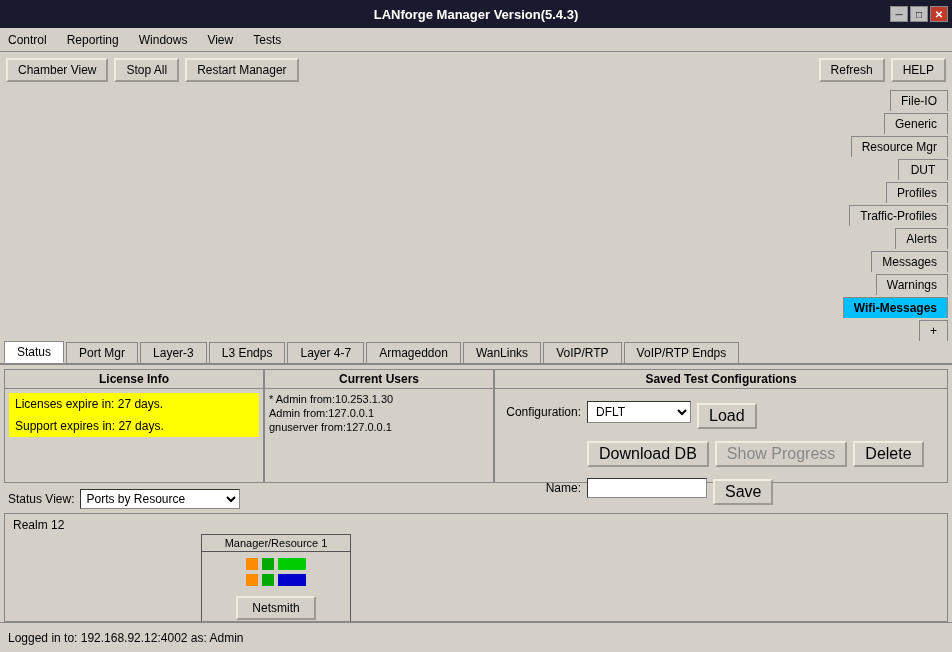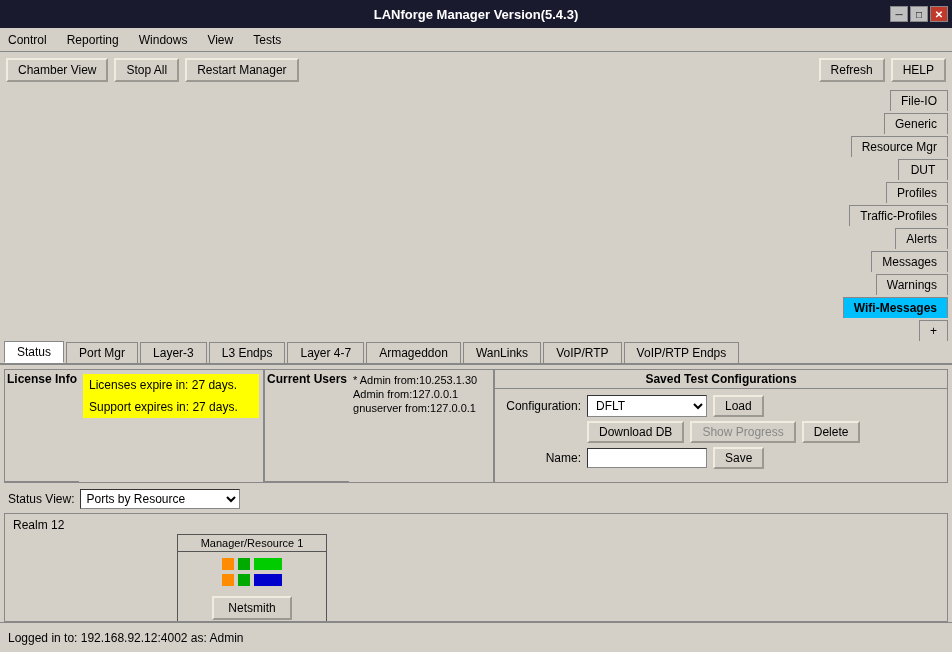--- a/index.html
+++ b/index.html
@@ -141,20 +141,21 @@
       display: flex;
       gap: 0;
       padding: 4px 4px 2px 4px;
       height: 120px;
     }
     .panel {
       border: 1px solid #888;
       background: #d4d0c8;
       flex: 1;
       display: flex;
+      flex-direction: column;
     }
     .panel-title {
       background: #d4d0c8;
       text-align: center;
       font-weight: bold;
       padding: 2px;
       border-bottom: 1px solid #888;
       font-size: 12px;
     }
     .panel-content {
@@ -196,35 +197,36 @@
     .config-label {
       font-size: 12px;
       width: 80px;
       text-align: right;
     }
     .config-select {
       background: white;
       border: 1px inset #888;
       padding: 2px 4px;
       font-size: 12px;
-      width: 120px;
+      width: 104px;
     }
     .config-input {
       background: white;
       border: 1px inset #888;
       padding: 2px 4px;
       font-size: 12px;
       width: 120px;
     }
     .config-btn {
       background: #d4d0c8;
       border: 2px outset #f0ece0;
       padding: 2px 10px;
       cursor: pointer;
-      font-size: 12px;
+      font-size: 16px;
+      margin-top: 8px;
     }
     .config-btn:disabled {
       color: #888;
     }
     .status-view-row {
       display: flex;
       align-items: center;
       gap: 6px;
       padding: 4px 8px;
     }
@@ -239,21 +241,21 @@
       position: relative;
       overflow: auto;
     }
     .realm-label {
       font-size: 12px;
       padding: 4px 8px;
       font-weight: normal;
     }
     .resource-box {
       position: absolute;
-      left: 172px;
+      left: 196px;
       top: 20px;
       border: 1px solid #555;
       background: #d4d0c8;
       width: 150px;
     }
     .resource-title {
       background: #d4d0c8;
       text-align: center;
       font-size: 11px;
       padding: 2px;

